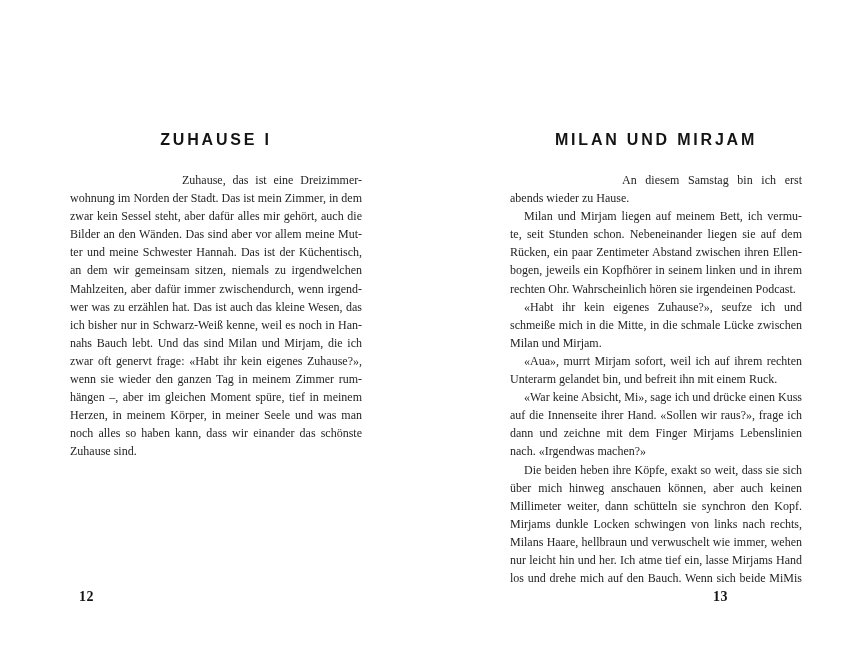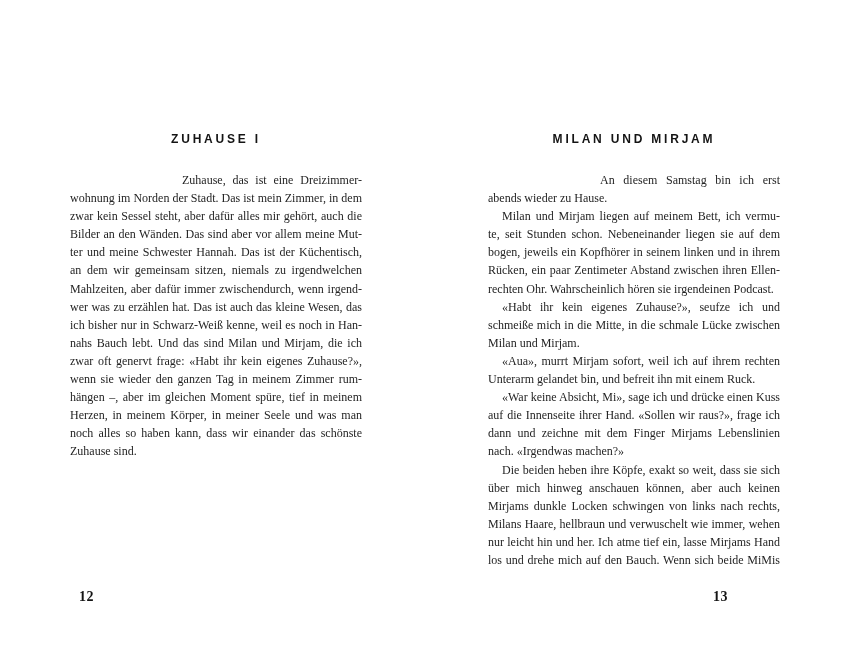--- a/index.html
+++ b/index.html
@@ -15,25 +15,25 @@
     font-family: "Liberation Serif", serif;
     color: #1e1e1e;
     overflow: hidden;
   }
   .page {
     position: absolute;
     top: 132px;
     width: 292px;
   }
   .page-left  { left: 70px; }
-  .page-right { left: 488px; }
+  .page-right { left: 510px; }
   .chapter-title {
     font-family: "Liberation Sans", sans-serif;
     font-weight: 700;
-    font-size: 12px;
+    font-size: 16px;
     letter-spacing: 2.8px;
     text-align: center;
     color: #141414;
     margin: 0 0 24px 0;
     line-height: 15px;
     white-space: nowrap;
   }
   .text-block {
     width: 100%;
   }
@@ -90,34 +90,35 @@
       </div>
   </div>
 
   <div class="page page-right">
     <h1 class="chapter-title">MILAN UND MIRJAM</h1>
     <div class="text-block" id="right-lines">
         <div class="line indent-open">An diesem Samstag bin ich erst</div>
         <div class="line end">abends wieder zu Hause.</div>
         <div class="line indent-para">Milan und Mirjam liegen auf meinem Bett, ich vermu-</div>
         <div class="line">te, seit Stunden schon. Nebeneinander liegen sie auf dem</div>
+        <div class="line">Rücken, ein paar Zentimeter Abstand zwischen ihren Ellen-</div>
         <div class="line">bogen, jeweils ein Kopfhörer in seinem linken und in ihrem</div>
-        <div class="line">Rücken, ein paar Zentimeter Abstand zwischen ihren Ellen-</div>
         <div class="line end">rechten Ohr. Wahrscheinlich hören sie irgendeinen Podcast.</div>
         <div class="line indent-para">«Habt ihr kein eigenes Zuhause?», seufze ich und</div>
         <div class="line">schmeiße mich in die Mitte, in die schmale Lücke zwischen</div>
         <div class="line end">Milan und Mirjam.</div>
         <div class="line indent-para">«Aua», murrt Mirjam sofort, weil ich auf ihrem rechten</div>
         <div class="line end">Unterarm gelandet bin, und befreit ihn mit einem Ruck.</div>
         <div class="line indent-para">«War keine Absicht, Mi», sage ich und drücke einen Kuss</div>
         <div class="line">auf die Innenseite ihrer Hand. «Sollen wir raus?», frage ich</div>
         <div class="line">dann und zeichne mit dem Finger Mirjams Lebenslinien</div>
         <div class="line end">nach. «Irgendwas machen?»</div>
         <div class="line indent-para">Die beiden heben ihre Köpfe, exakt so weit, dass sie sich</div>
         <div class="line">über mich hinweg anschauen können, aber auch keinen</div>
+        <div class="line">Millimeter weiter, dann schütteln sie synchron den Kopf.</div>
         <div class="line">Mirjams dunkle Locken schwingen von links nach rechts,</div>
         <div class="line">Milans Haare, hellbraun und verwuschelt wie immer, wehen</div>
         <div class="line">nur leicht hin und her. Ich atme tief ein, lasse Mirjams Hand</div>
         <div class="line">los und drehe mich auf den Bauch. Wenn sich beide MiMis</div>
       </div>
   </div>
 
   <div class="pagenum pagenum-left">12</div>
 
   <div class="pagenum pagenum-right">13</div>

